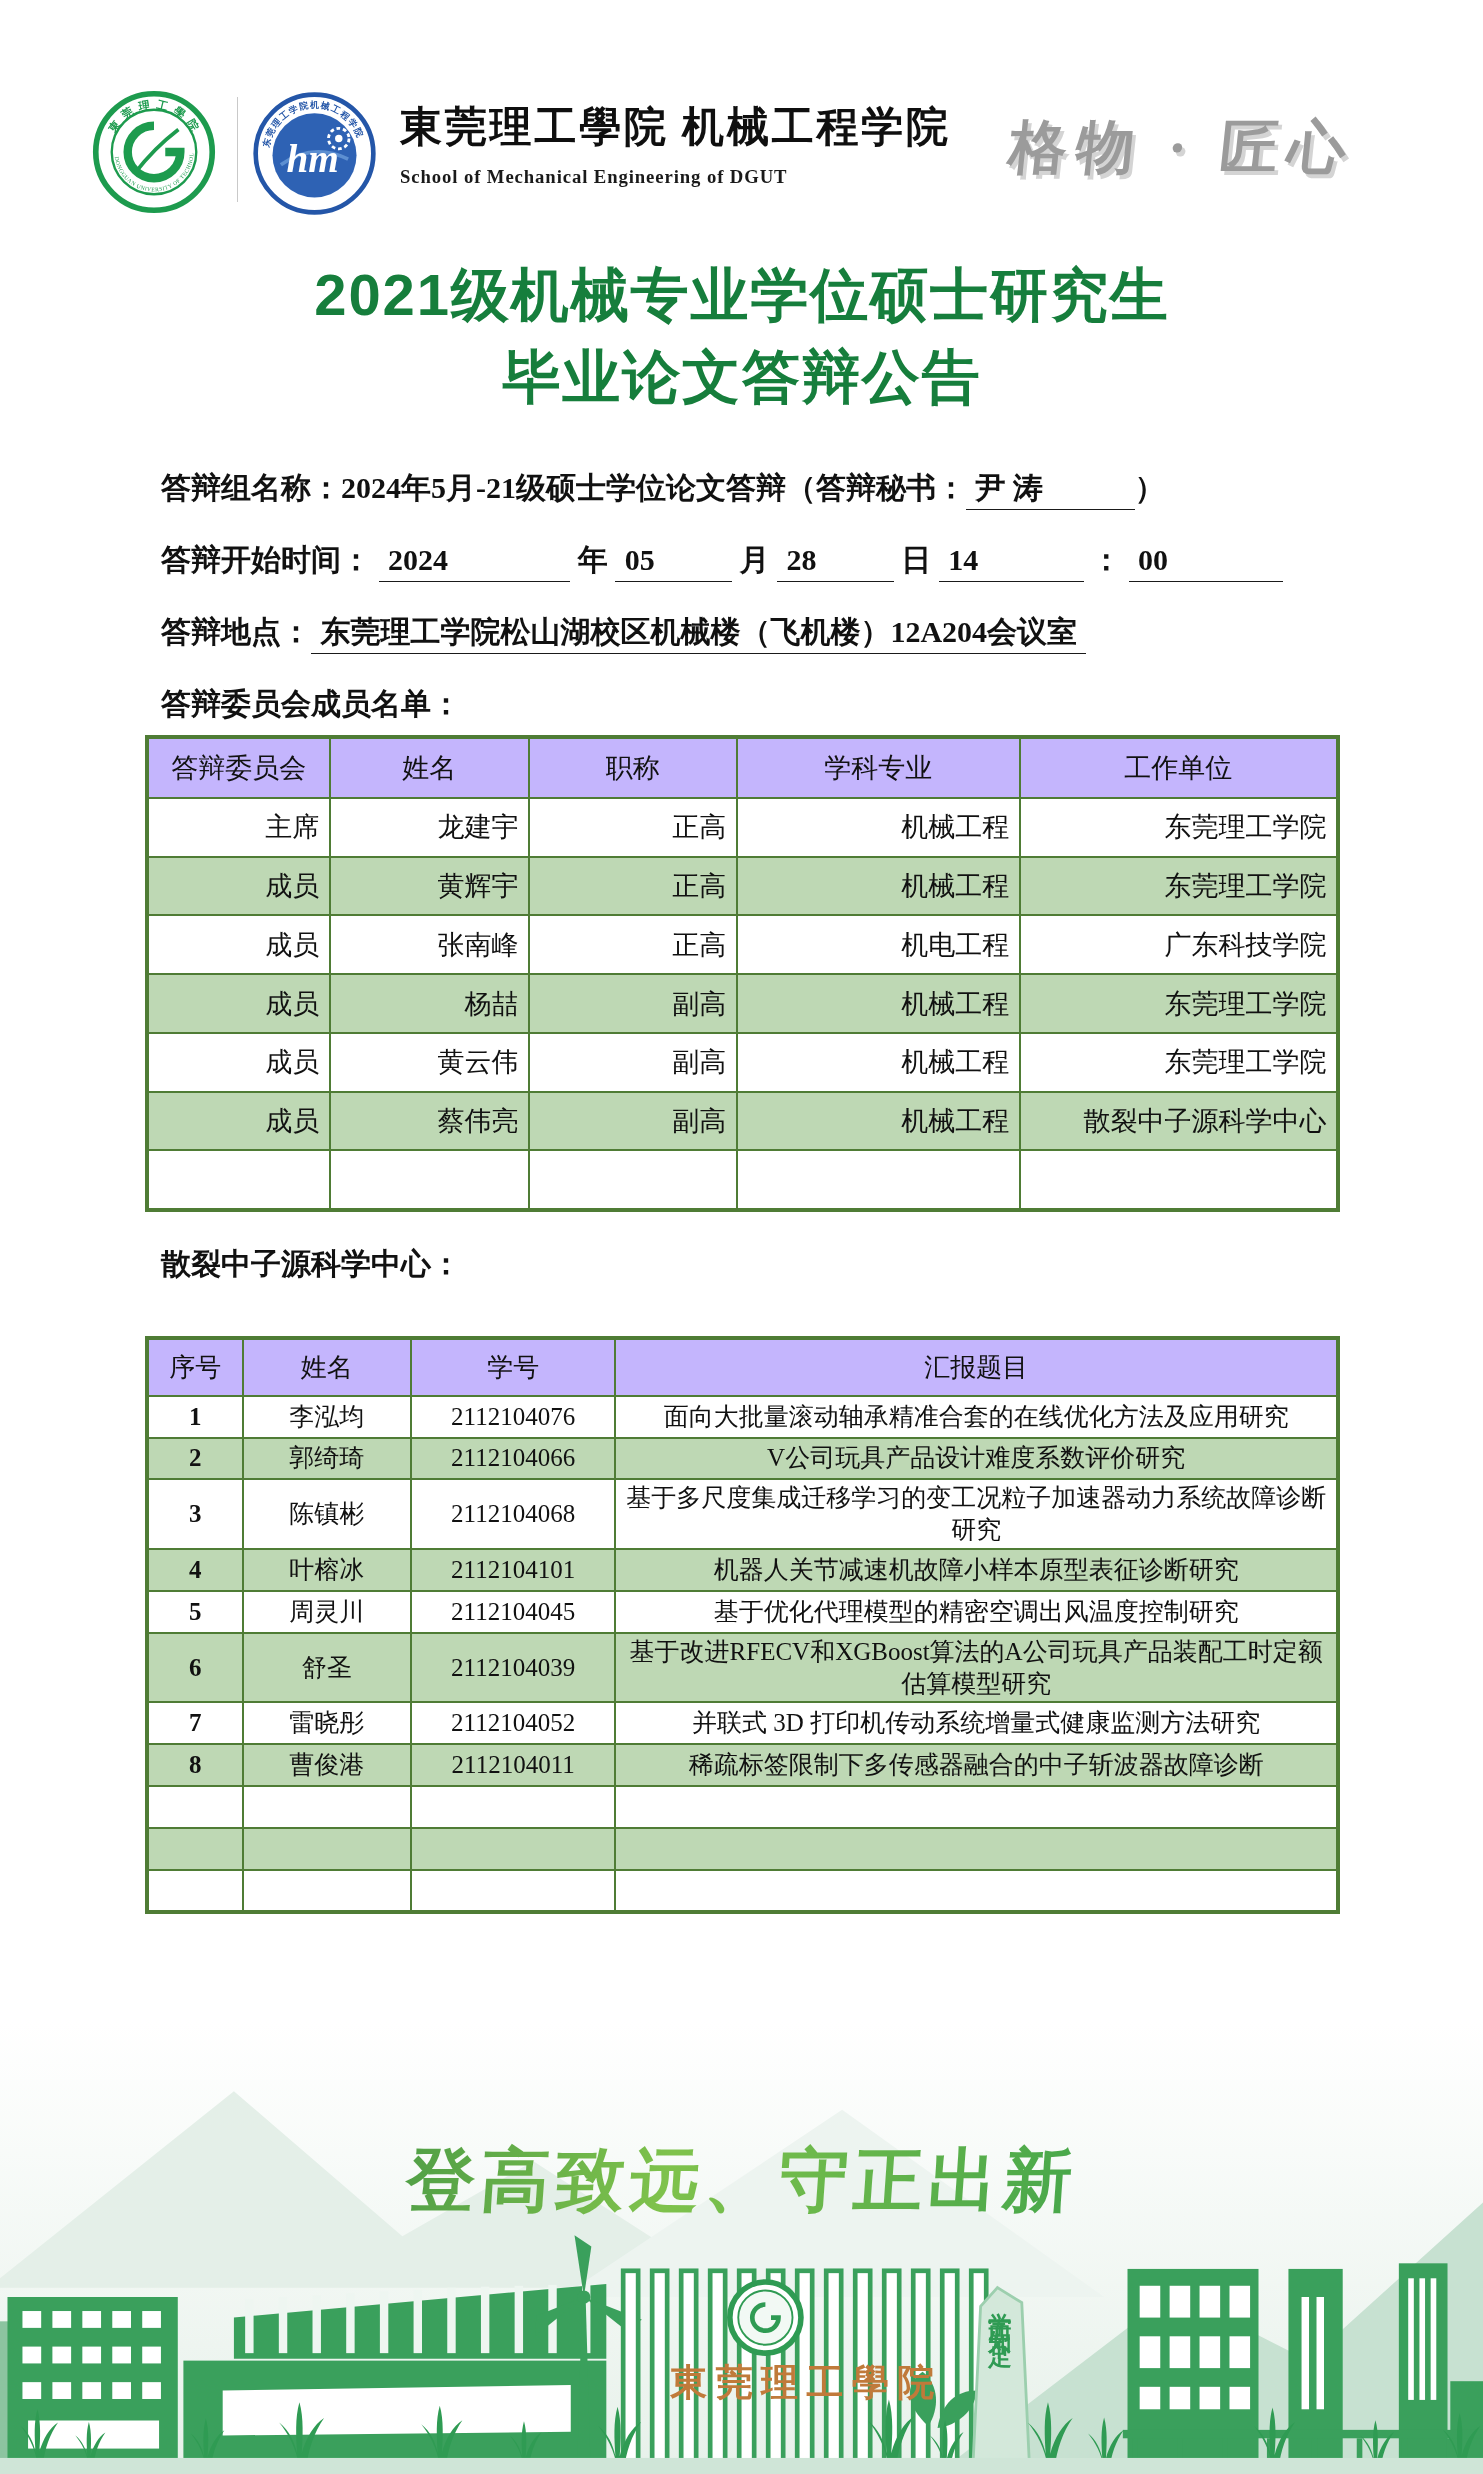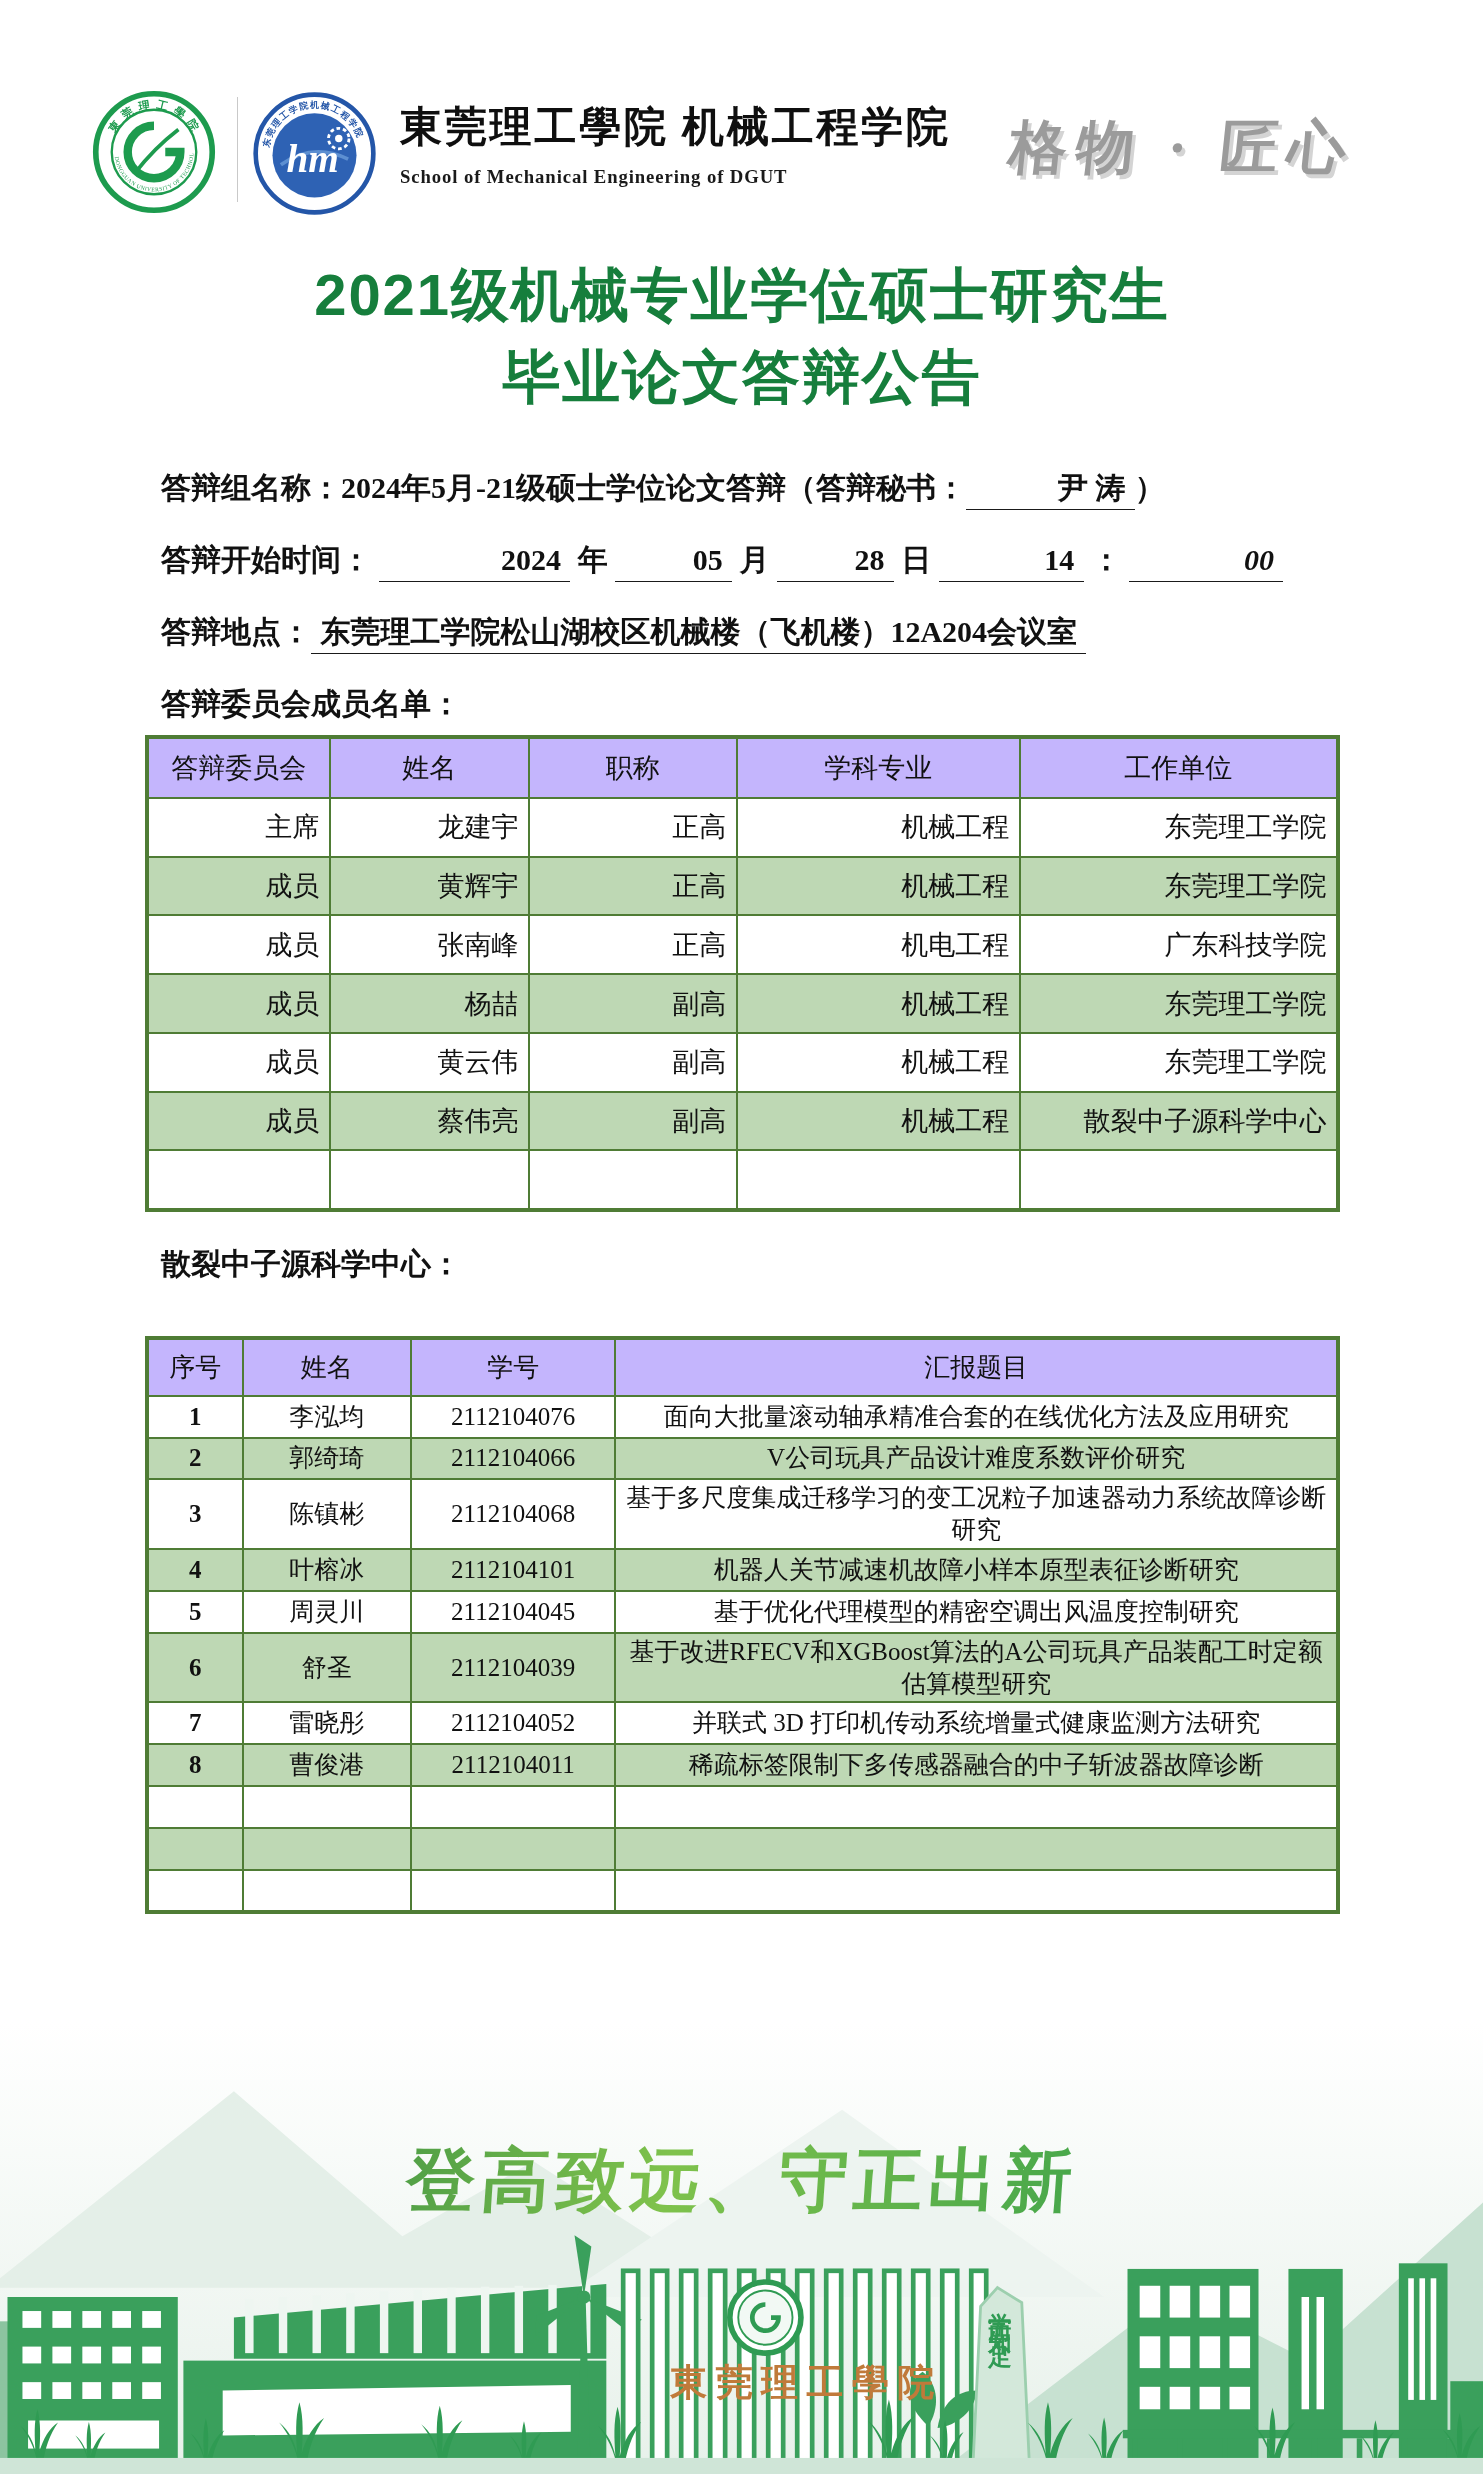--- a/index.html
+++ b/index.html
@@ -22,27 +22,27 @@
          text-shadow:3.7px 3.7px 0 #d4d4d4;font-family:"Liberation Serif",serif;}
 
   
   .title{position:absolute;top:254px;left:0;right:0;text-align:center;
          font-family:"Liberation Sans","DejaVu Sans",sans-serif;
          font-weight:800;font-size:58px;line-height:82px;color:#167e3c;letter-spacing:1.9px;}
 
   
   .info{position:absolute;left:161px;top:466px;width:1198px;font-size:30px;font-weight:700;}
   .info-line{margin-bottom:28px;line-height:43px;white-space:nowrap;}
-  .uv{display:inline-block;border-bottom:1.9px solid #1a1a1a;text-align:right;padding:0 9.4px;}
+  .uv{display:inline-block;border-bottom:1.9px solid #1a1a1a;text-align:left;padding:0 9.4px;}
   .uv-sec{min-width:150px;}
   .uv-year{min-width:173px;}
   .uv-mon{min-width:98px;}
   .uv-day{min-width:98px;}
   .uv-hour{min-width:126px;}
-  .uv-min{min-width:136px;font-style:italic;}
+  .uv-min{min-width:136px;}
 
   
   .doc-table{position:absolute;left:145px;width:1195px;border-collapse:collapse;
              table-layout:fixed;border:4.7px solid #4f7c35;}
   .doc-table th,.doc-table td{border:2.8px solid #4f7c35;text-align:center;vertical-align:middle;
              padding:1.9px 9.4px;color:#111;overflow:hidden;}
   .doc-table th{background:#c4b5fd;font-weight:400;}
   .doc-table tr.alt td{background:#bed8b4;}
   .t1{top:735px;}
   .t1 th{font-size:27px;height:54px;}

